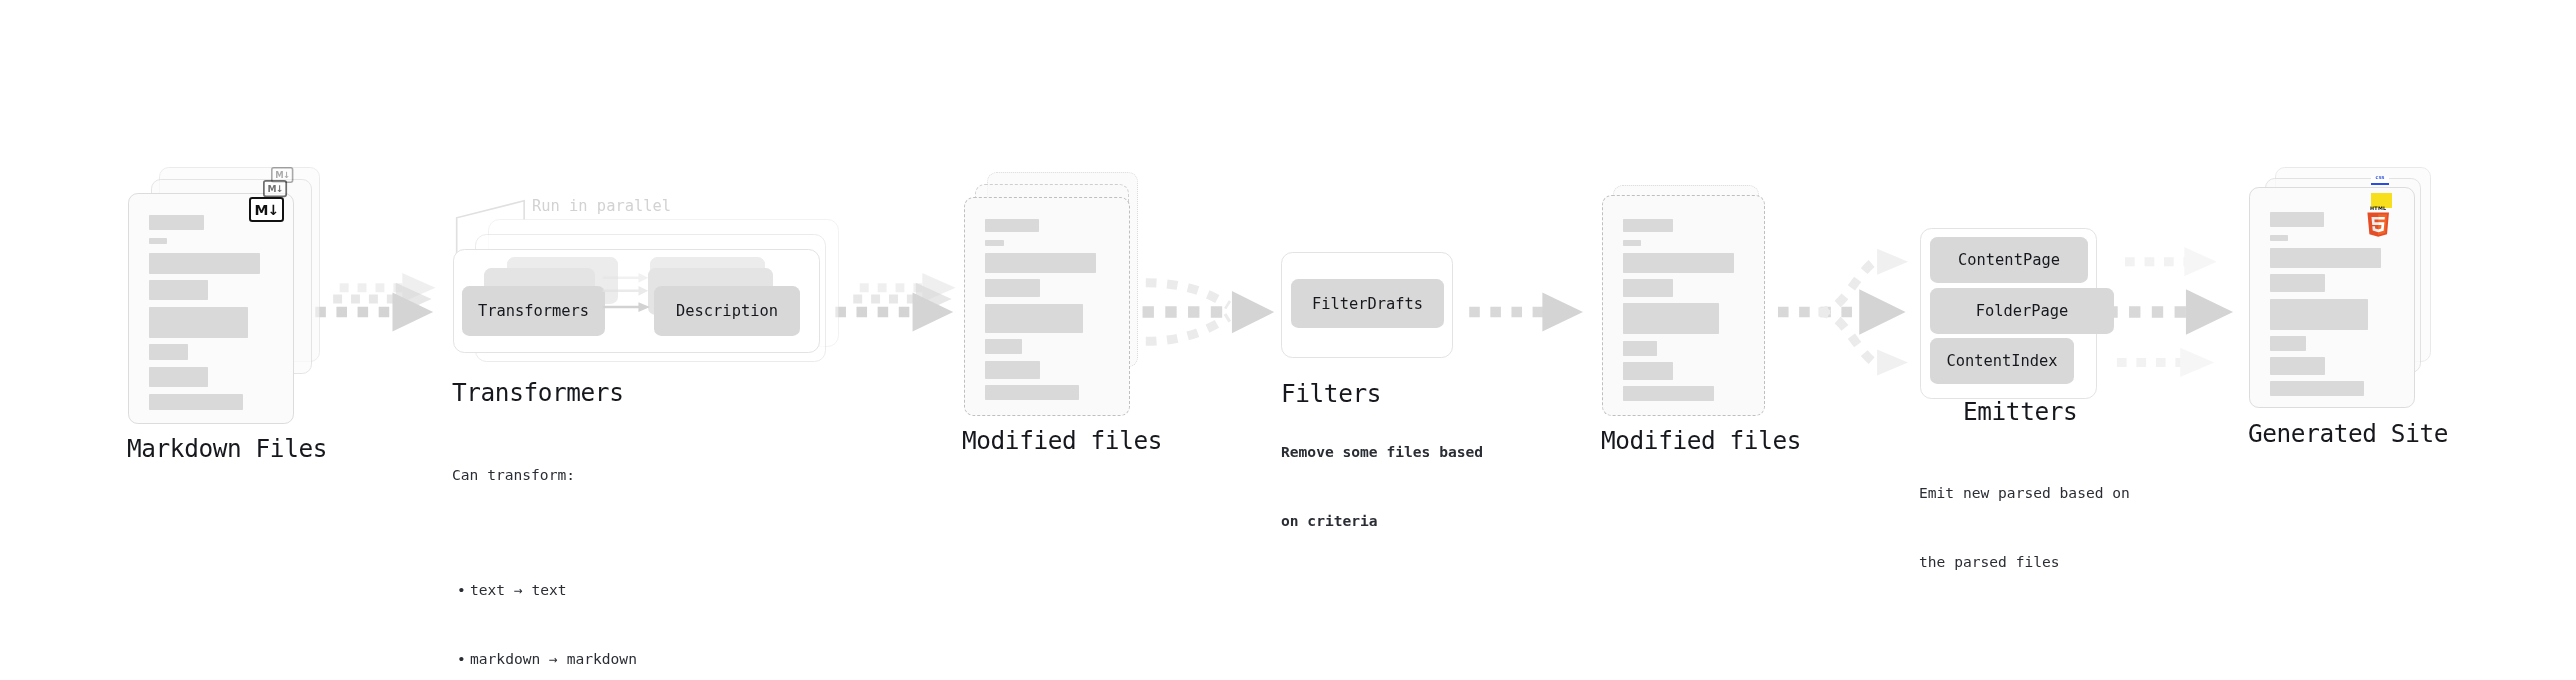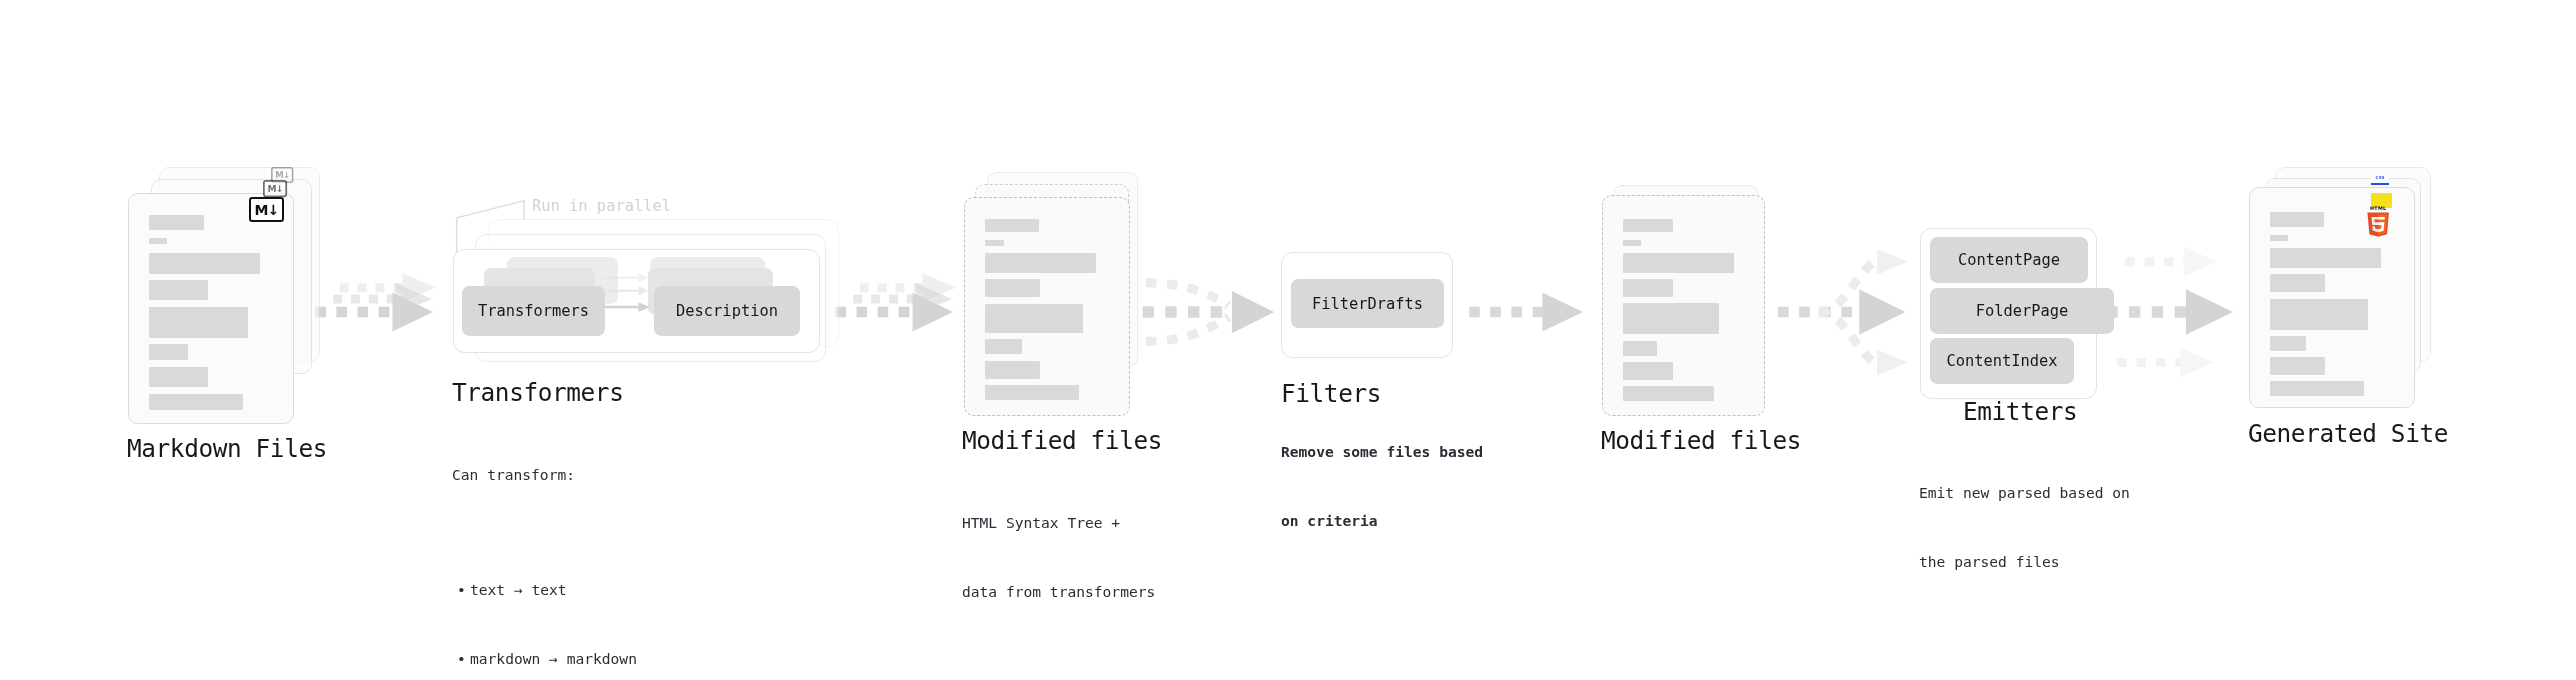--- a/index.html
+++ b/index.html
@@ -270,24 +270,20 @@
       <div class="line" style="left:19.5px;top:42px;width:19.5px;height:5.7px;"></div>
       <div class="line" style="left:19.5px;top:55px;width:111px;height:19.5px;"></div>
       <div class="line" style="left:19.5px;top:81px;width:55px;height:18px;"></div>
       <div class="line" style="left:19.5px;top:106px;width:98px;height:29px;"></div>
       <div class="line" style="left:19.5px;top:141px;width:37px;height:14.6px;"></div>
       <div class="line" style="left:19.5px;top:163px;width:55px;height:18px;"></div>
       <div class="line" style="left:19.5px;top:187px;width:94px;height:14.6px;"></div>
     </div>
   </div>
   <div class="stage-title abs" style="left:962px;top:426px;text-align:center;">Modified files</div>
-  <div class="stage-desc abs" style="left:962px;top:465px;">
-    <span class="lead">HTML Syntax Tree +</span>
-    <span class="lead">data from transformers</span>
-  </div>
 
   <div>
     <div class="gbox" style="left:1281px;top:252px;width:172px;height:106px;"></div>
     <div class="chip" style="left:1291px;top:279px;width:153px;height:49px;">FilterDrafts</div>
   </div>
   <div class="stage-title abs" style="left:1281px;top:379px;">Filters</div>
   <div class="stage-desc abs" style="left:1281px;top:394px;font-weight:bold;">
     <span class="lead">Remove some files based</span>
     <span class="lead">on criteria</span>
   </div>

